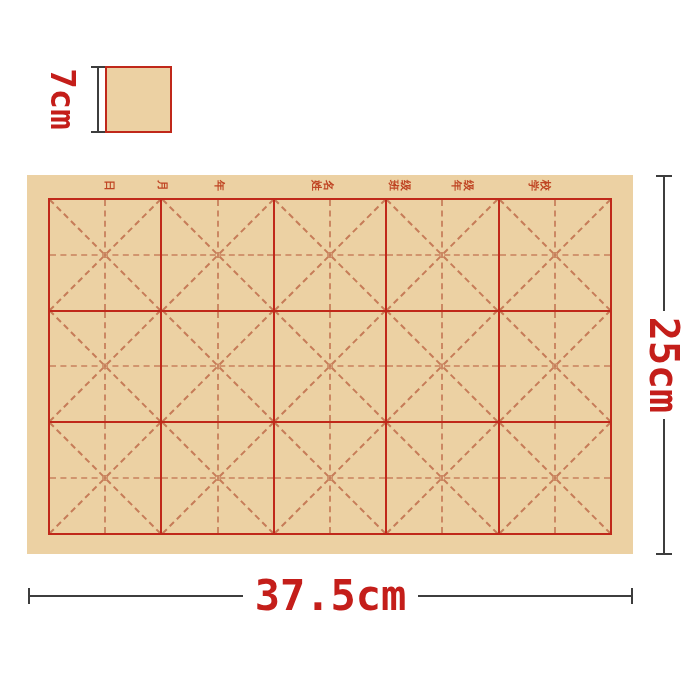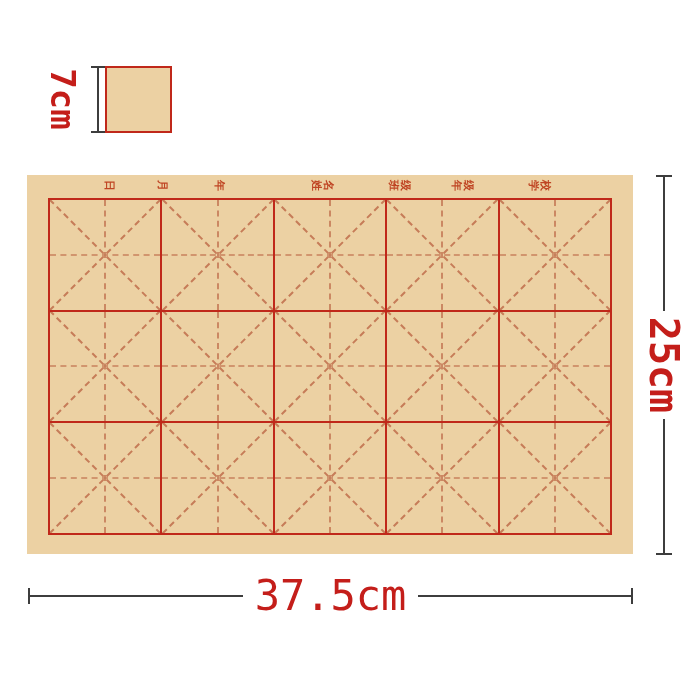--- a/index.html
+++ b/index.html
@@ -153,21 +153,21 @@
     display: flex;
     flex-direction: row;
     align-items: center;
   }
   .dim-width .tick-v { width: 2px; height: 16px; background: var(--dim-line); flex: 0 0 auto; }
   .dim-width .hseg { height: 2px; background: var(--dim-line); flex: 1 1 auto; }
   .dim-width .label {
     flex: 0 0 auto;
     margin: 0 12px;
     font-family: "DejaVu Sans Mono", monospace;
-    font-weight: normal;
+    font-weight: bold;
     font-size: 42px;
     line-height: 1;
     color: var(--dim-text);
     white-space: nowrap;
   }
 </style>
 </head>
 <body>
 
 <div class="canvas">

